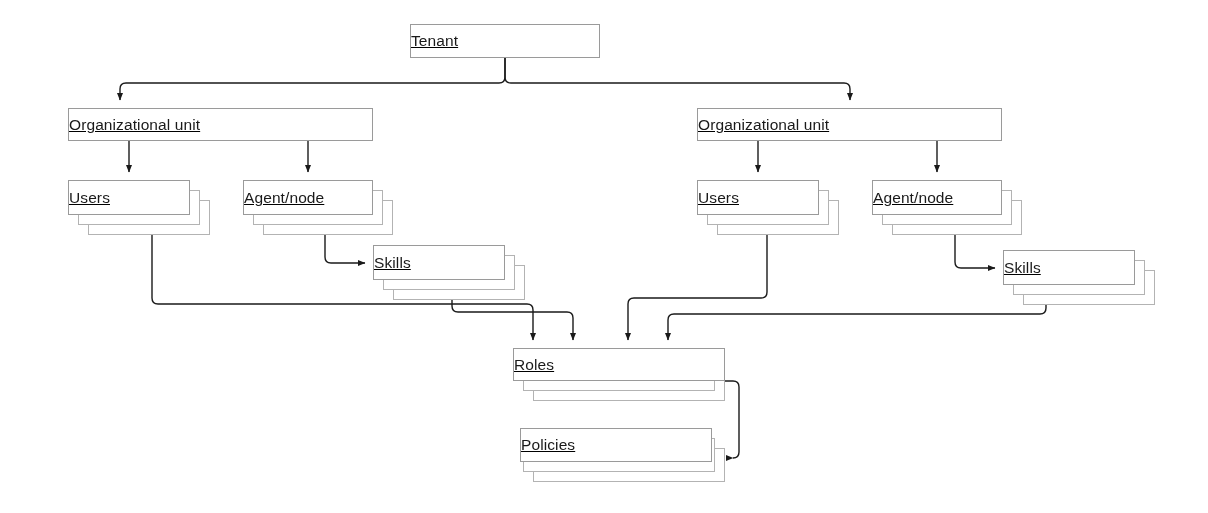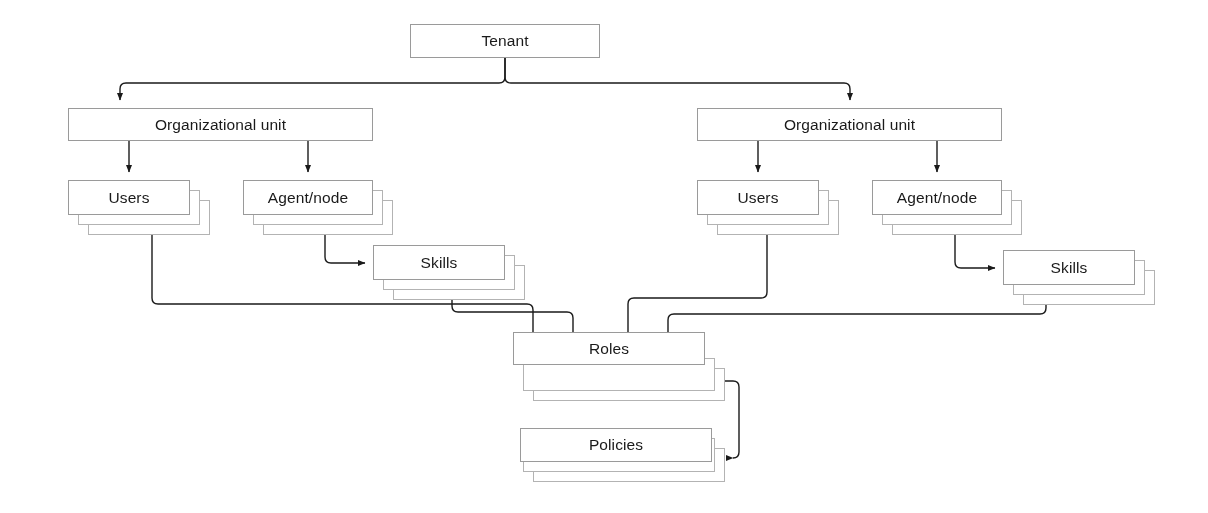--- a/index.html
+++ b/index.html
@@ -29,21 +29,21 @@
   .node {
     position: absolute;
   }
   .node-box {
     position: absolute;
     box-sizing: border-box;
     background: #ffffff;
     border: 1px solid #9a9a9a;
     display: flex;
     align-items: center;
-    justify-content: center;
+    text-decoration: underline;
   }
   .node-label {
     font-family: "Liberation Sans", sans-serif;
     font-size: 15.5px;
     color: #1a1a1a;
     line-height: 1;
     white-space: nowrap;
     letter-spacing: 0.1px;
   }
   .stack-shadow {
@@ -154,21 +154,21 @@
     <div class="stack-shadow" style="left:1023px; top:270px; width:132px; height:35px;"></div>
     <div class="stack-shadow" style="left:1013px; top:260px; width:132px; height:35px;"></div>
     <div class="node-box" style="left:1003px; top:250px; width:132px; height:35px;">
       <span class="node-label">Skills</span>
     </div>
   </div>
 
   <div class="node">
     <div class="stack-shadow" style="left:533px; top:368px; width:192px; height:33px;"></div>
     <div class="stack-shadow" style="left:523px; top:358px; width:192px; height:33px;"></div>
-    <div class="node-box" style="left:513px; top:332px; width:192px; height:33px;">
+    <div class="node-box" style="left:513px; top:348px; width:212px; height:33px;">
       <span class="node-label">Roles</span>
     </div>
   </div>
 
   <div class="node">
     <div class="stack-shadow" style="left:533px; top:448px; width:192px; height:34px;"></div>
     <div class="stack-shadow" style="left:523px; top:438px; width:192px; height:34px;"></div>
     <div class="node-box" style="left:513px; top:428px; width:192px; height:34px;margin-left:7px;">
       <span class="node-label">Policies</span>
     </div>

